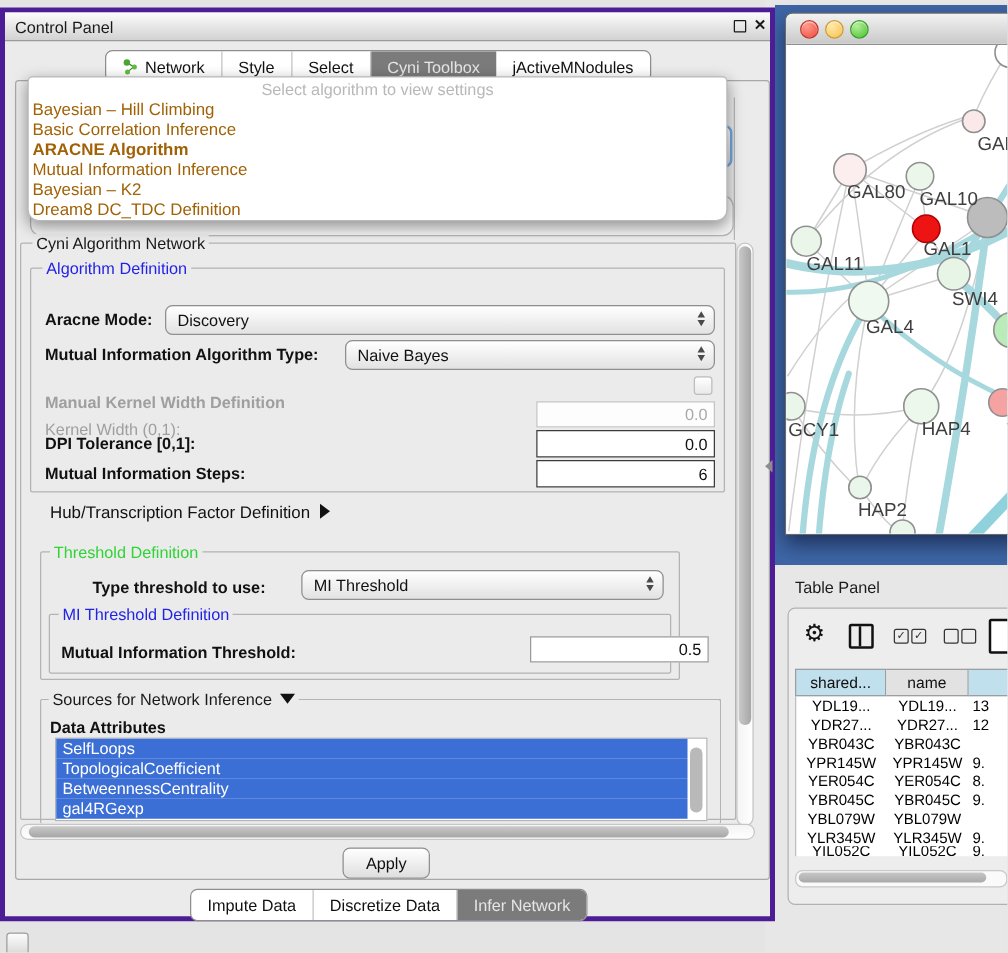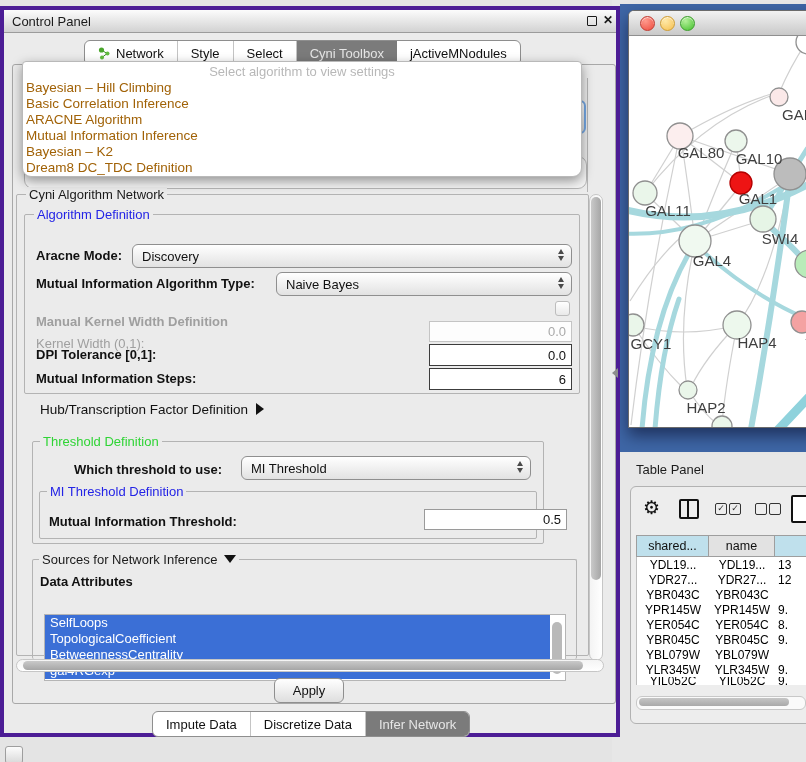--- a/index.html
+++ b/index.html
@@ -61,21 +61,21 @@
   .remnant-vline{position:absolute;left:583px;top:68px;width:1px;height:114px;background:#b5b5b5;}
   .remnant-field{position:absolute;left:20px;top:146px;width:561px;height:31px;border:1px solid #b5b5b5;
     border-radius:9px;background:#f4f4f4;}
   .remnant-stepper{position:absolute;left:552px;top:90px;width:26px;height:30px;border:2px solid #74a7e3;
     border-radius:6px;background:linear-gradient(#fff,#d9d9d9);}
   
   .popup{position:absolute;left:18px;top:51px;width:558px;height:114px;background:#fff;
     border:1px solid #b9b9b9;border-radius:4px 4px 9px 9px;box-shadow:0 4px 12px rgba(0,0,0,.4);z-index:30;}
   .popup-prompt{position:absolute;left:0;top:2px;width:100%;text-align:center;font-size:13px;color:#b8b8b8;}
   .popup-item{position:absolute;left:3px;font-size:13.5px;color:#a16207;white-space:nowrap;}
-  .popup-item.bold{font-weight:normal;}
+  .popup-item.bold{font-weight:bold;}
   
   .groupbox{position:absolute;border:1px solid #b3b3b3;border-radius:2px;box-sizing:border-box;}
   .gtitle{position:absolute;font-size:13px;background:#ebebeb;padding:0 3px;white-space:nowrap;z-index:2;}
   .gtitle.black{color:#1a1a1a;}
   .gtitle.blue{color:#2323e6;}
   .gtitle.green{color:#2fd435;}
   .cp-label{position:absolute;font-size:13px;font-weight:bold;color:#111;white-space:nowrap;}
   .cp-label.disabled{color:#9f9f9f;margin-top:12px;}
   .cp-text{position:absolute;font-size:13px;color:#111;white-space:nowrap;}
   .combo{position:absolute;height:24px;border:1px solid #8f8f8f;border-radius:6px;
@@ -88,21 +88,21 @@
     justify-content:flex-end;padding-right:5px;font-size:13px;color:#111;box-sizing:border-box;}
   .field.dark{border:1.5px solid #3c3c3c;height:22px;}
   .field.disabled{border:1px solid #c4c4c4;color:#a9a9a9;background:#fdfdfd;}
   .checkbox{position:absolute;width:13px;height:13px;border:1px solid #bdbdbd;border-radius:3px;
     background:linear-gradient(#fff,#e9e9e9);}
   .tri-right{display:inline-block;width:0;height:0;border-top:6px solid transparent;border-bottom:6px solid transparent;
     border-left:8px solid #111;margin-left:8px;vertical-align:-1px;}
   .tri-down-b{display:inline-block;width:0;height:0;border-left:6px solid transparent;border-right:6px solid transparent;
     border-top:8px solid #111;margin-left:6px;vertical-align:1px;}
   
-  .attr-list{position:absolute;left:40px;top:580px;width:522px;height:67px;background:#fff;border:1px solid #b5b5b5;box-sizing:border-box;margin-top:24px;}
+  .attr-list{position:absolute;left:40px;top:580px;width:522px;height:67px;background:#fff;border:1px solid #b5b5b5;box-sizing:border-box;}
   .attr-item{height:16px;line-height:16px;padding-left:5px;font-size:13px;color:#fff;background:#3b6fd6;width:500px;}
   .attr-scroll{position:absolute;right:2px;top:2px;width:12px;height:61px;background:#fff;}
   .attr-scroll .thumb{position:absolute;left:1px;top:5px;width:10px;height:52px;border-radius:5px;background:#b9b9b9;}
   
   .vscroll{position:absolute;left:585px;top:184px;width:14px;height:467px;background:linear-gradient(90deg,#f4f4f4,#ffffff);
     border:1px solid #c6c6c6;border-radius:7px;box-sizing:border-box;}
   .vscroll .thumb{position:absolute;left:1px;top:2px;width:10px;height:383px;border-radius:5px;background:linear-gradient(90deg,#c9c9c9,#a6a6a6);}
   .hscroll{position:absolute;left:12px;top:649px;width:588px;height:13px;background:linear-gradient(#f4f4f4,#ffffff);
     border:1px solid #c6c6c6;border-radius:7px;box-sizing:border-box;}
   .hscroll .thumb{position:absolute;left:6px;top:1px;width:560px;height:9px;border-radius:5px;background:linear-gradient(#c9c9c9,#a6a6a6);}
@@ -362,21 +362,21 @@
       <span>6</span>
     </div>
 
     <span class="cp-text" style="left:36px;top:392px;font-size:13.5px;">
       <span>Hub/Transcription Factor Definition</span><span class="tri-right"></span>
     </span>
 
     <div class="groupbox" style="left:28px;top:431px;width:512px;height:103px;"></div>
     <span class="gtitle green" style="left:36px;top:424px;">Threshold Definition</span>
 
-    <span class="cp-label" style="left:70px;top:452px;">Which threshold to use:</span>
+    <span class="cp-label" style="left:70px;top:452px;">Type threshold to use:</span>
     <div class="combo" style="left:237px;top:446px;width:290px;">
       <span>MI Threshold</span>
       <span class="updown">
           <span class="tri-up"></span>
           <span class="tri-dn"></span>
         </span>
     </div>
 
     <div class="groupbox" style="left:35px;top:481px;width:498px;height:48px;"></div>
     <span class="gtitle blue" style="left:43px;top:474px;">MI Threshold Definition</span>

